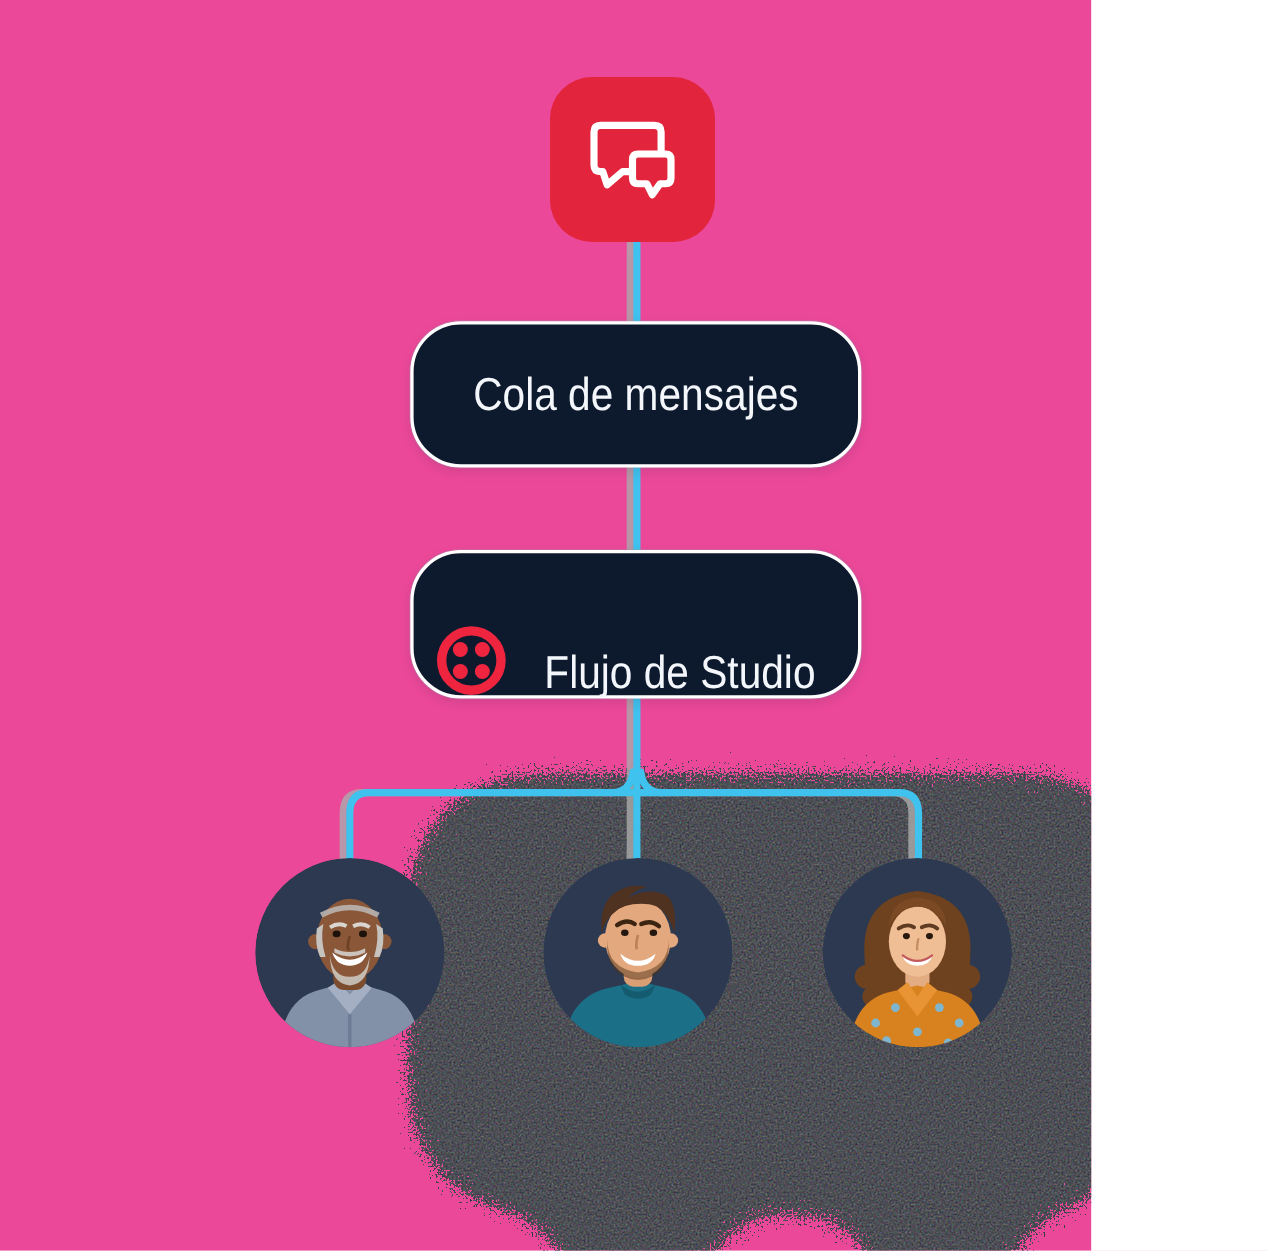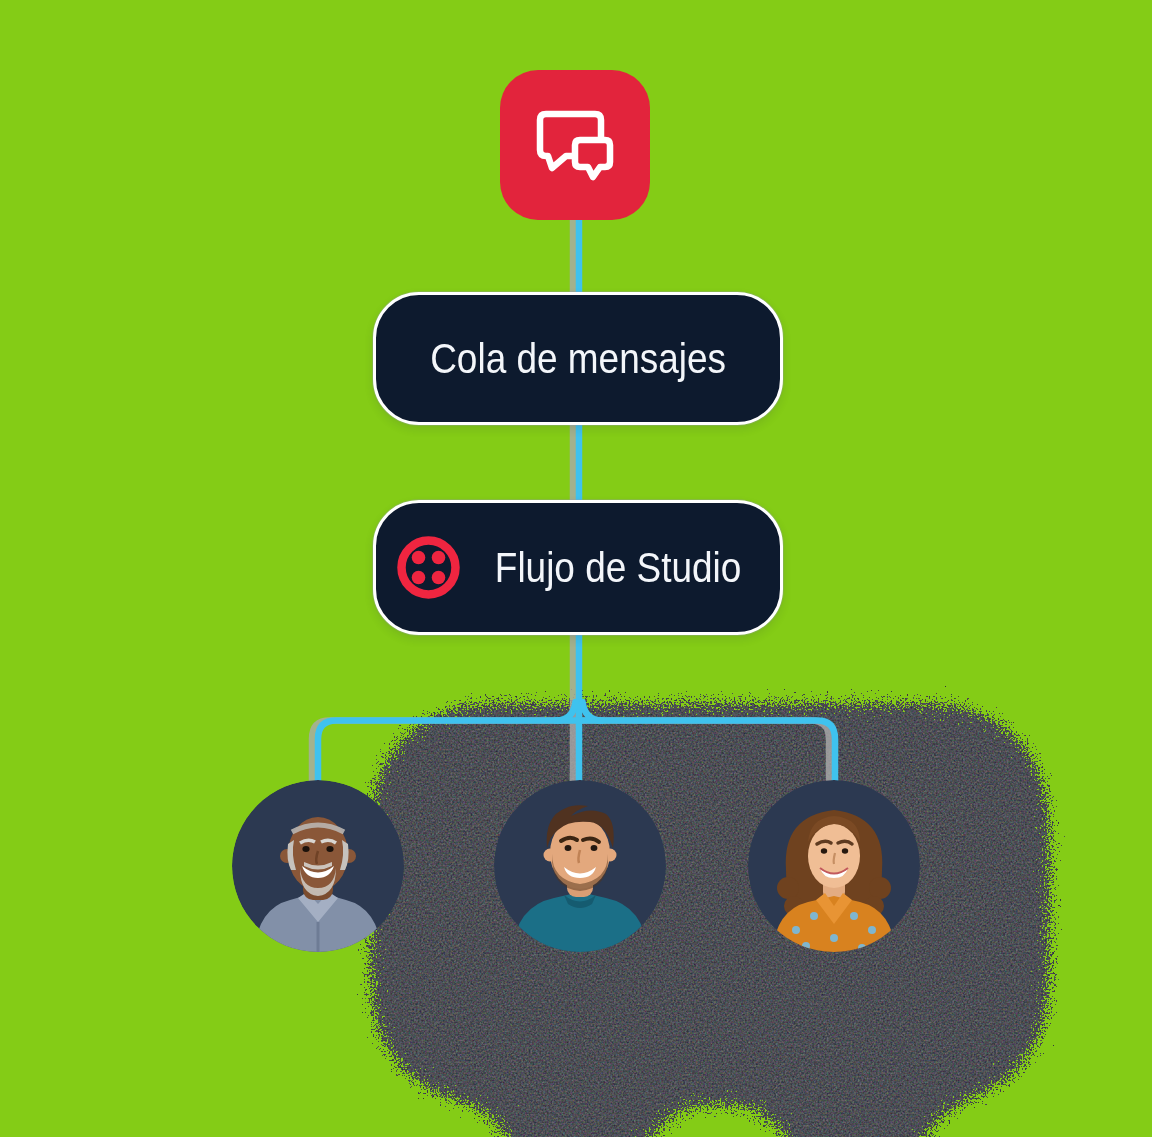--- a/index.html
+++ b/index.html
@@ -1,39 +1,39 @@
 <!DOCTYPE html>
 <html><head>
 <meta charset="utf-8">
 <style>
   html,body{margin:0;padding:0;background:#ffffff;}
   .stage{
-    position:relative;width:1152px;height:1137px;overflow:hidden;
-    background:#84cc16;font-family:"Liberation Sans", sans-serif;
+    position:relative;width:992px;height:1137px;overflow:hidden;
+    background:#ec4899;font-family:"Liberation Sans", sans-serif;
   }
   .layer{position:absolute;left:0;top:0;}
   
   #glow-blob{z-index:1;}
   
   #connectors{z-index:2;}
   
   .app-tile{
     position:absolute;left:500px;top:70px;width:150px;height:150px;
     background:#E2243C;border-radius:38px;z-index:3;
     display:flex;align-items:center;justify-content:center;
   }
   .node{
     position:absolute;left:373px;width:410px;
     background:#0D1A2E;border:3px solid #ffffff;border-radius:46px;
     box-shadow:0 0 0 1px rgba(150,160,175,0.30), 0 4px 10px rgba(25,35,55,0.12);
     display:flex;align-items:center;justify-content:center;
     z-index:3;box-sizing:border-box;
   }
   .node-queue{top:292px;height:133px;}
-  .node-studio{top:500px;height:135px;gap:18px;}
+  .node-studio{top:500px;height:135px;gap:18px;align-items:flex-end;}
   .node-label{
     color:#F3F6FA;font-size:42px;font-weight:400;line-height:1;
     display:inline-block;transform:scaleX(0.88);transform-origin:center;
     white-space:nowrap;
   }
   .twilio-logo{flex:0 0 auto;}
   .avatar{
     position:absolute;top:780px;width:172px;height:172px;z-index:4;
   }
   .avatar svg{display:block;}

